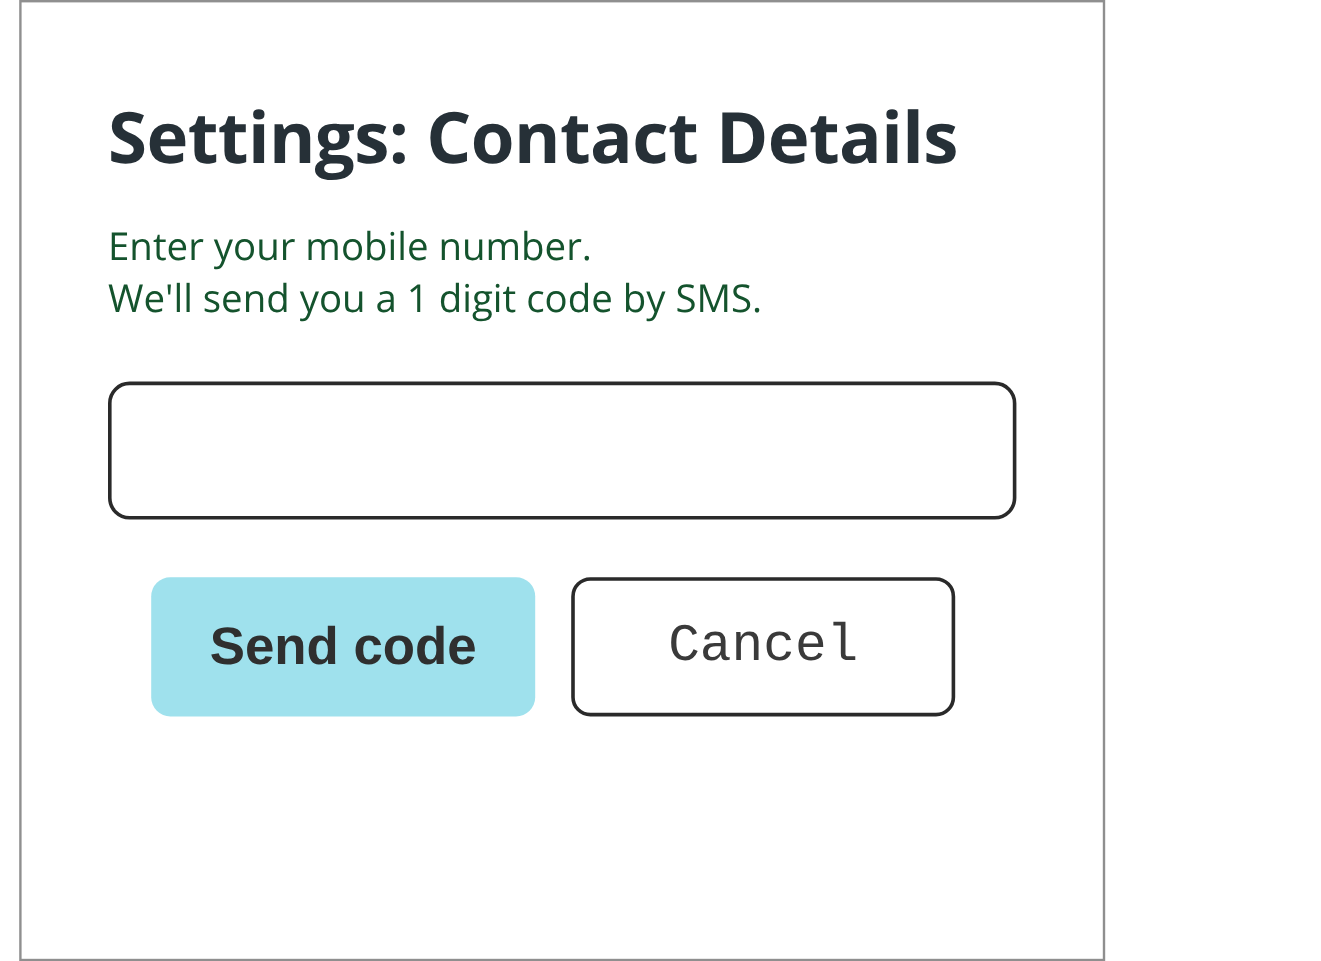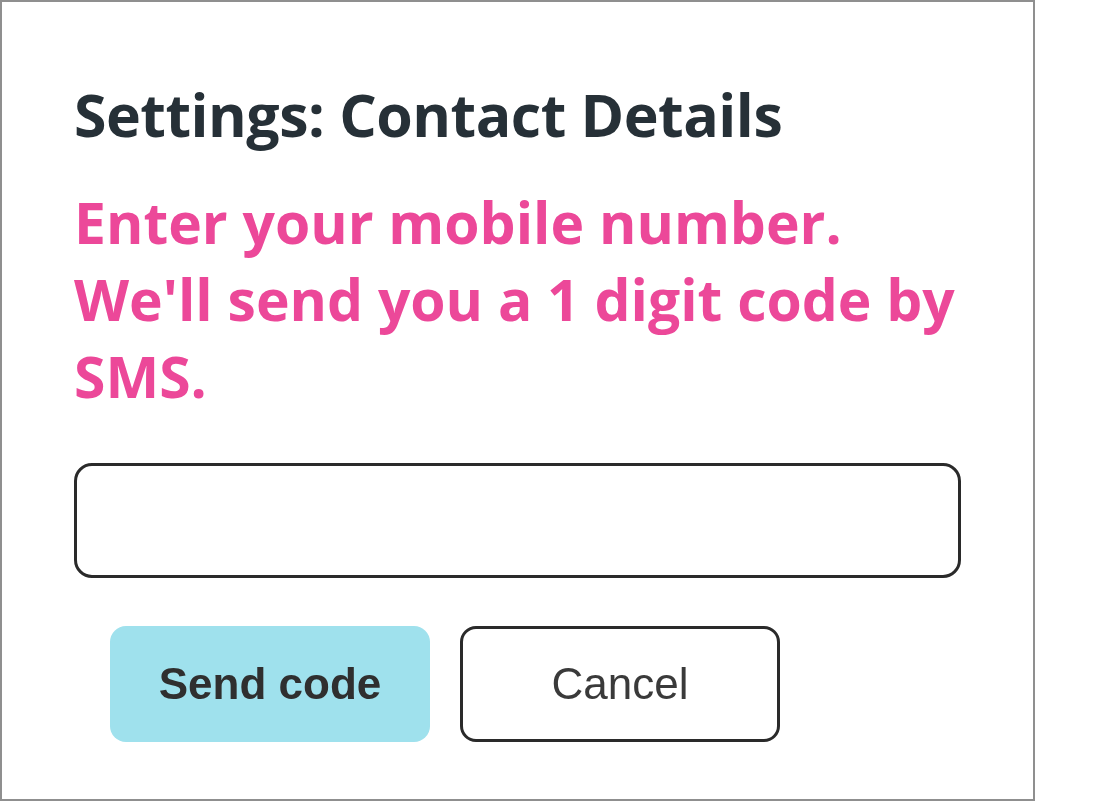--- a/index.html
+++ b/index.html
@@ -7,37 +7,38 @@
       margin: 0;
       padding: 0;
     }
     body {
       font-family: 'Segoe UI', 'Open Sans', -apple-system, BlinkMacSystemFont, sans-serif;
       background: #fff;
       width: 1101px;
       height: 801px;
     }
     .panel {
-      width: 1035px;
+      width: 905px;
       height: 801px;
       border: 2px solid #8f8f8f;
       background: #fff;
       padding: 72px 72px 50px 72px;
+      margin-left: 16px;
     }
     .page-title {
       font-size: 59px;
       font-weight: 700;
       color: #263037;
       margin-bottom: 30px;
       letter-spacing: -0.5px;
     }
     .instructions {
-      font-size: 57px;
-      font-weight: 700;
-      color: #ec4899;
+      font-size: 32px;
+      font-weight: 400;
+      color: #14532d;
       line-height: 1.35;
       margin-bottom: 48px;
     }
     .field-label {
       font-size: 44px;
       font-weight: 700;
       color: #333a3f;
       display: block;
       margin-bottom: 18px;
     }
@@ -72,20 +73,21 @@
       background: #9fe1ed;
       color: #2f2f2f;
       font-weight: 700;
       border: none;
     }
     .btn-secondary {
       background: #fff;
       color: #3a3a3a;
       font-weight: 400;
       border: 3px solid #2a2a2a;
+      font-family: Liberation Mono, monospace;
     }
   </style>
 </head>
 <body>
 
 <div class="panel">
   <h1 class="page-title">Settings: Contact Details</h1>
 
   <p class="instructions">
     <span>Enter your mobile number.</span><br>

